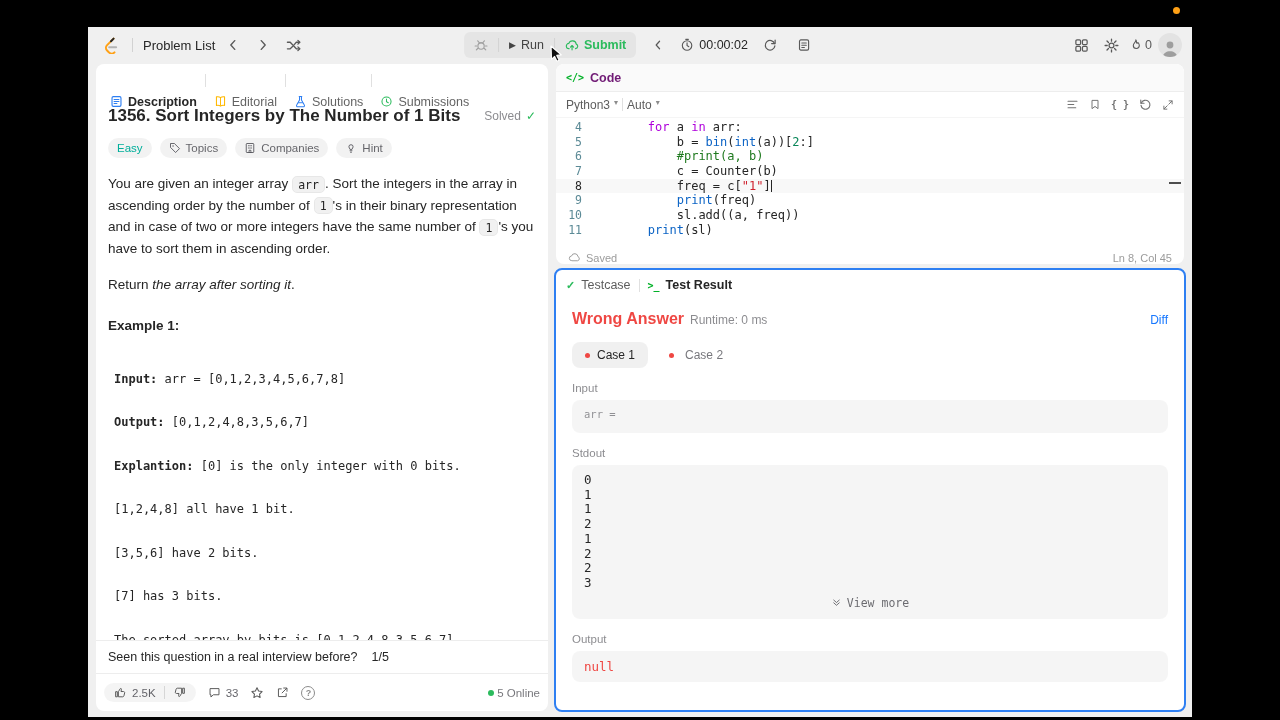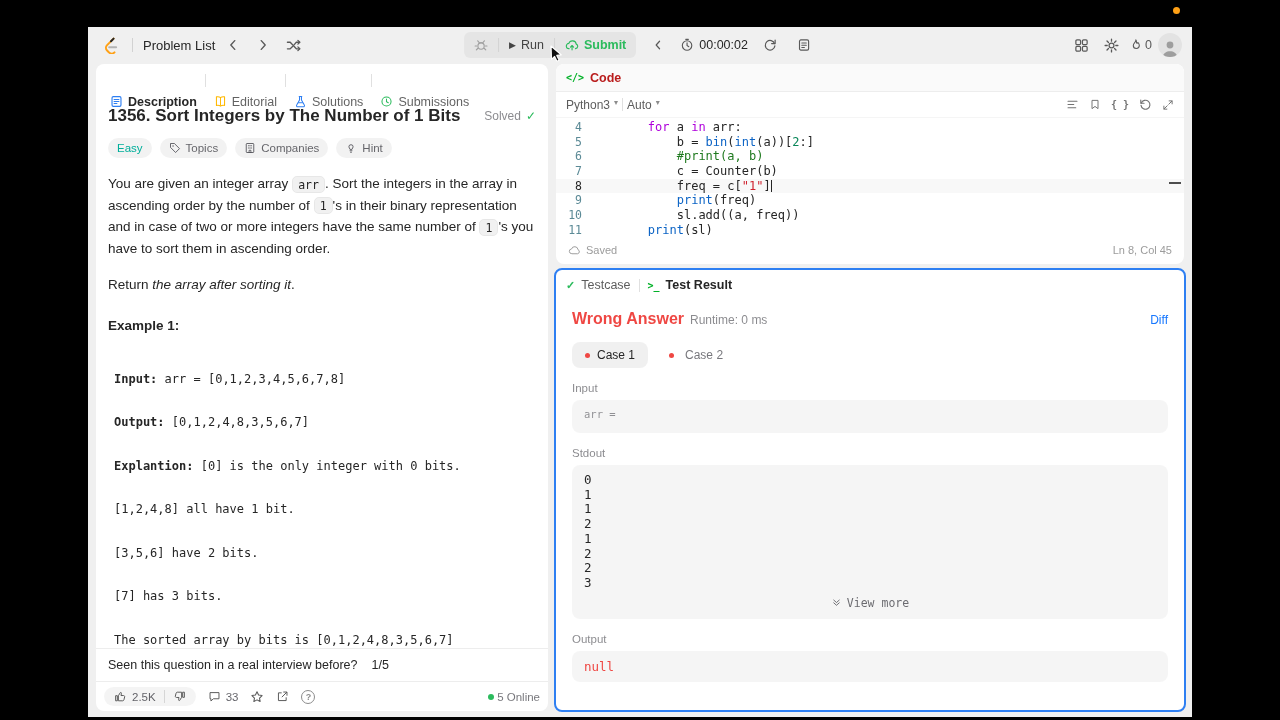--- a/index.html
+++ b/index.html
@@ -44,51 +44,51 @@
   .tag-row { display:flex; gap:8px; margin-top:12px; }
   .pill { display:flex; align-items:center; gap:5px; font-size:11.5px; padding:4px 9px; border-radius:999px; background:rgba(0,0,0,0.05); color:rgba(60,60,67,0.78); cursor:pointer; }
   .pill.easy { color:#00af9b; }
   .desc-text { font-size:13.5px; line-height:1.6; margin-top:15px; color:#262626; }
   .desc-text code, .inline-code { font-family:"DejaVu Sans Mono",monospace; font-size:11.5px; background:rgba(0,0,0,0.055); border:1px solid rgba(0,0,0,0.04); padding:0.5px 5px; border-radius:5px; }
   .ex-heading { font-size:13.5px; font-weight:700; margin-top:22px; }
   .ex-block { margin-top:10px; padding-left:6px; font-family:"DejaVu Sans Mono",monospace; font-size:12px; line-height:14.5px; white-space:pre-wrap; color:#262626; }
   .ex-line b { font-weight:700; }
   .interview-row { flex:none; border-top:1px solid rgba(0,0,0,0.07); padding:9px 12px; display:flex; align-items:center; gap:14px; font-size:12.5px; color:#262626; }
   .interview-count { font-weight:500; }
-  .desc-actions { flex:none; border-top:1px solid rgba(0,0,0,0.07); height:30px; display:flex; align-items:center; gap:12px; padding:0 8px; color:#595959; }
+  .desc-actions { flex:none; border-top:1px solid rgba(0,0,0,0.07); height:38px; display:flex; align-items:center; gap:12px; padding:0 8px; color:#595959; }
   .like-pill { display:flex; align-items:center; gap:8px; background:rgba(0,0,0,0.045); border-radius:999px; padding:3px 10px; cursor:pointer; }
   .count-txt { font-size:11.5px; color:rgba(60,60,67,0.8); }
   .act { display:flex; align-items:center; gap:5px; cursor:pointer; }
   .online { margin-left:auto; display:flex; align-items:center; gap:3px; font-size:11.5px; color:rgba(60,60,67,0.7); }
   .online-dot { width:6px; height:6px; border-radius:50%; background:#2cbb5d; }
   .q-circle { width:14px; height:14px; border:1.3px solid #8c8c8c; border-radius:50%; font-size:9px; display:flex; align-items:center; justify-content:center; color:#8c8c8c; font-weight:700; }
 
   
   .panel-head { height:28px; flex:none; background:#fafafa; border-bottom:1px solid rgba(0,0,0,0.05); display:flex; align-items:center; padding:0 10px; gap:6px; }
   .code-glyph { font-family:"DejaVu Sans Mono",monospace; font-size:10px; font-weight:700; color:#02b128; }
-  .panel-head-label { font-size:12.5px; font-weight:600; color:#b91c1c; }
+  .panel-head-label { font-size:12.5px; font-weight:600; color:#701a75; }
   .code-toolbar { height:26px; flex:none; display:flex; align-items:center; padding:0 10px; gap:4px; border-bottom:1px solid rgba(0,0,0,0.04); }
   .lang-sel { display:flex; align-items:flex-start; gap:4px; font-size:12px; color:rgba(38,38,38,0.75); cursor:pointer; }
   .chev-down { font-size:8px; color:#8c8c8c; }
   .toolbar-right { margin-left:auto; display:flex; align-items:center; gap:10px; color:#737373; }
   .toolbar-right .t-ic { font-size:11px; cursor:pointer; display:inline-flex; }
   .code-area { flex:1; overflow:hidden; position:relative; padding-top:2px; font-family:"DejaVu Sans Mono",monospace; font-size:12px; }
   .code-line { display:flex; line-height:14.7px; height:14.7px; }
   .code-line .ln { width:34px; flex:none; text-align:right; padding-right:8px; color:#5b8a96; font-size:11.5px; }
   .code-line.current .ln { color:#262626; }
   .code-line .lc { white-space:pre; color:#262626; }
   .code-line.current { background:rgba(0,0,0,0.028); }
   .tok-kw { color:#af00db; }
   .tok-fn { color:#0b63c5; }
   .tok-cm { color:#1f7a1f; }
   .tok-str { color:#cf222e; }
   .tok-num { color:#098658; }
   .caret { display:inline-block; width:1.5px; height:12px; background:#262626; vertical-align:-2px; }
   .ruler-mark { position:absolute; right:3px; top:64px; width:12px; height:2px; background:#4d4d4d; }
-  .code-status { flex:none; height:28px; display:flex; align-items:center; padding:0 12px; font-size:11px; color:#9c9c9c; }
+  .code-status { flex:none; height:28px; display:flex; align-items:flex-end; padding:0 12px; font-size:11px; color:#9c9c9c; }
   .code-status .right { margin-left:auto; }
   .saved-lbl { display:flex; align-items:center; gap:5px; }
 
   
   .test-tabs { height:30px; flex:none; display:flex; align-items:center; padding:0 10px; gap:8px; }
   .test-tab { display:flex; align-items:center; gap:6px; font-size:12.5px; color:rgba(38,38,38,0.75); cursor:pointer; }
   .test-tab.active { color:#262626; font-weight:600; }
   .tc-check { color:#2cbb5d; font-size:11px; font-weight:700; }
   .term-glyph { font-family:"DejaVu Sans Mono",monospace; font-size:10px; font-weight:700; color:#02b128; }
   .test-body { flex:1; overflow:hidden; padding:10px 16px 0; }

